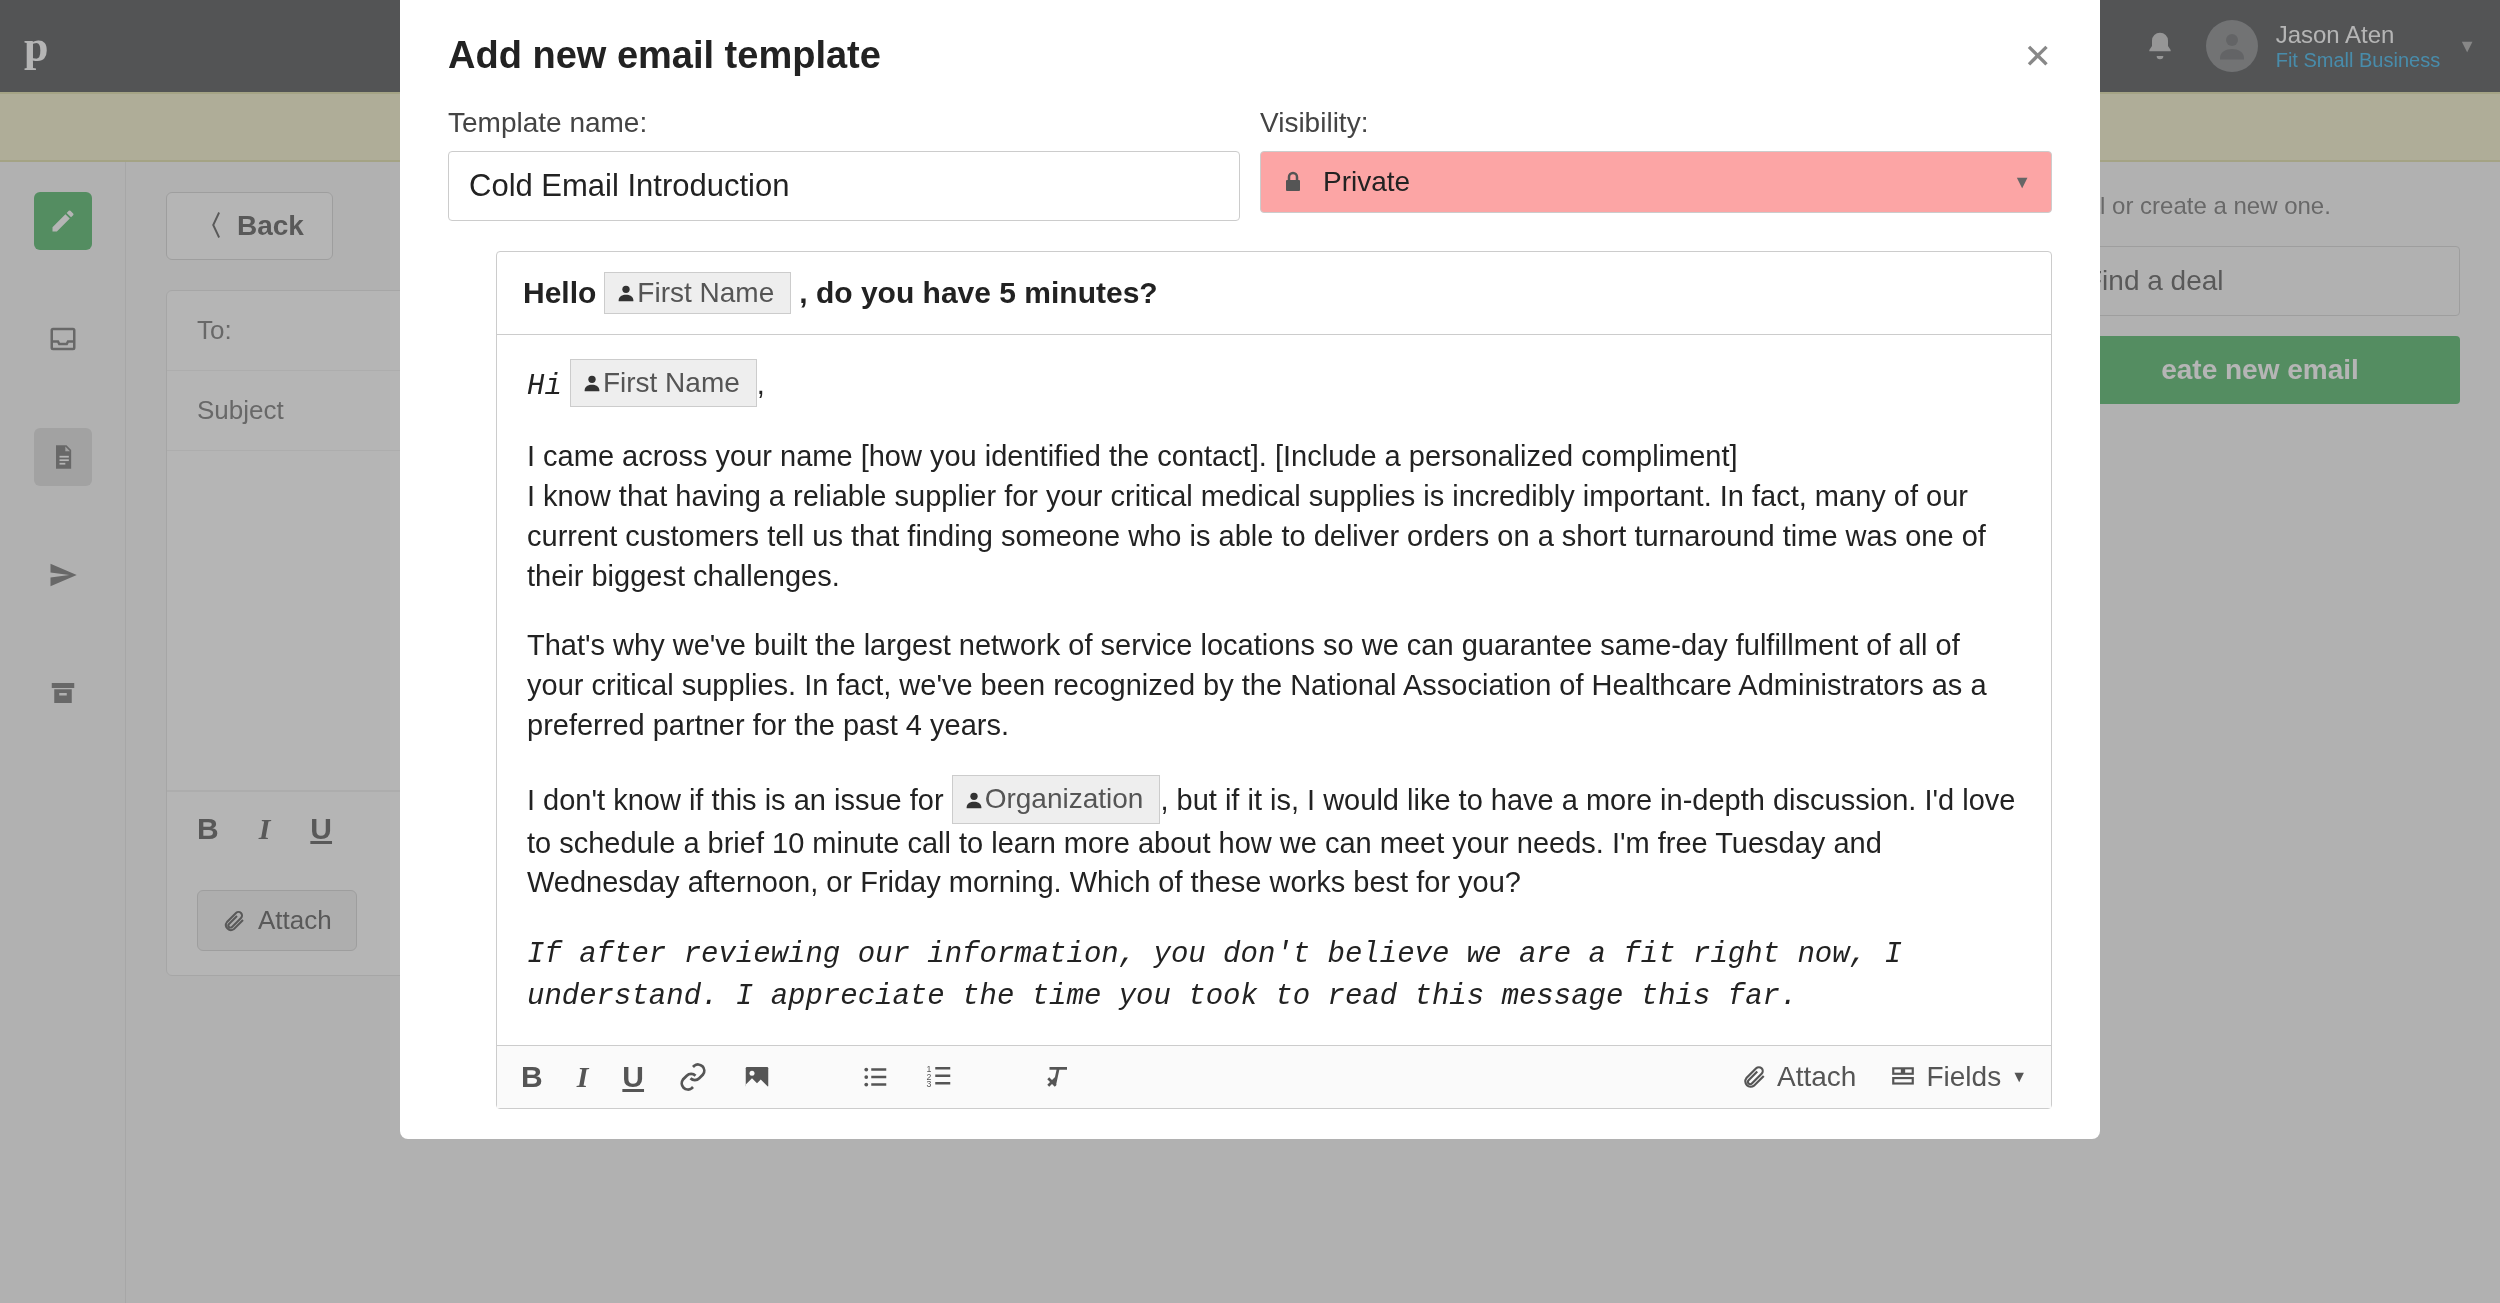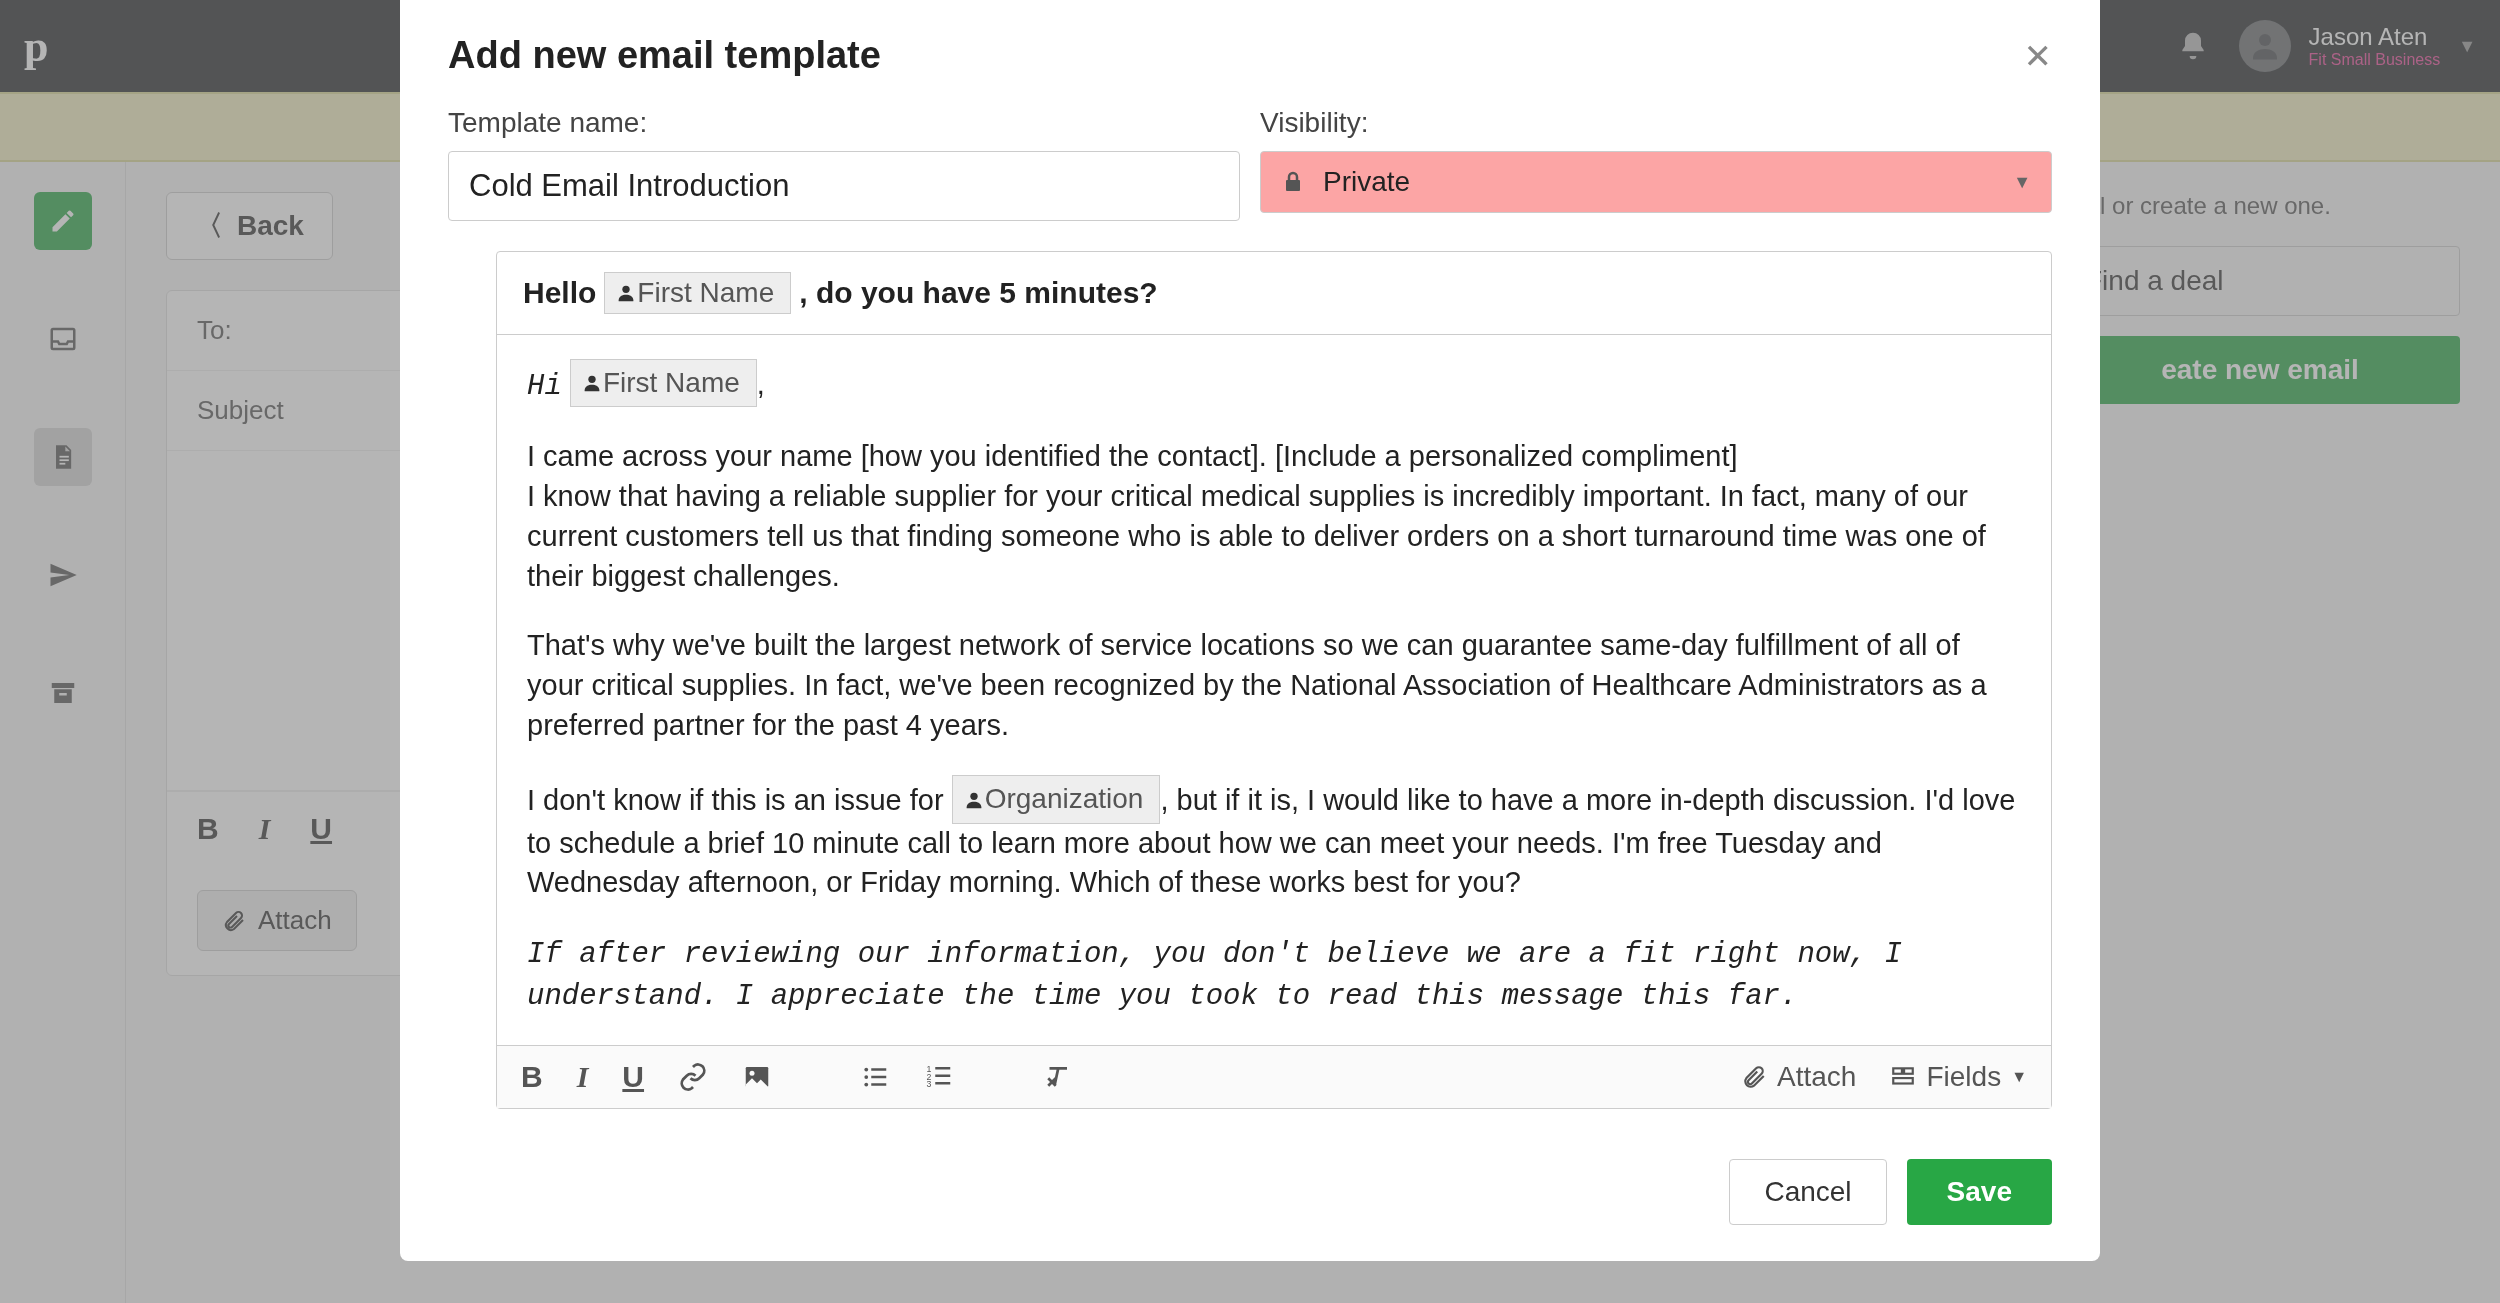--- a/index.html
+++ b/index.html
@@ -11,21 +11,21 @@
 .search-wrap { display: flex; align-items: center; background: #3a3d40; border-radius: 6px; padding: 10px 18px; width: 290px; }
 .search-icon { color: #888; margin-right: 12px; }
 .search-input { background: transparent; border: none; color: #bbb; font-size: 26px; outline: none; width: 100%; }
 .search-input::placeholder { color: #888; }
 .topbar-right { margin-left: auto; display: flex; align-items: center; gap: 30px; }
 .bell { color: #bbb; }
 .user-section { display: flex; align-items: center; gap: 18px; }
 .avatar { width: 52px; height: 52px; border-radius: 50%; background: #6a6d70; display: flex; align-items: center; justify-content: center; color: #999; }
 .user-info { color: #fff; }
 .user-name { font-size: 24px; font-weight: 500; }
-.user-company { font-size: 16px; color: #ec4899; }
+.user-company { font-size: 20px; color: #0ea5e9; }
 .caret-down { color: #999; font-size: 18px; }
 
 
 .yellow-strip { height: 70px; background: #f1eebe; border-top: 2px solid #d9d796; border-bottom: 2px solid #d9d796; }
 
 
 .main-wrap { display: flex; height: calc(100% - 162px); }
 .left-rail { width: 126px; background: #f7f7f7; border-right: 1px solid #e0e0e0; display: flex; flex-direction: column; align-items: center; padding-top: 30px; gap: 60px; }
 .rail-btn { width: 58px; height: 58px; border-radius: 6px; display: flex; align-items: center; justify-content: center; color: #555; cursor: pointer; }
 .rail-btn.active-green { background: #28a745; color: #fff; }
@@ -319,18 +319,14 @@
                 <rect x="13" y="4" width="8" height="5"></rect>
                 <rect x="3" y="13" width="18" height="5"></rect>
               </svg>
             <span>Fields</span>
             <span style="font-size:16px;">▼</span>
           </span>
         </div>
       </div>
     </div>
 
-    <div class="modal-footer">
-      <button class="btn-cancel">Cancel</button>
-      <button class="btn-save">Save</button>
-    </div>
   </div>
 </div>
 
 </body></html>

